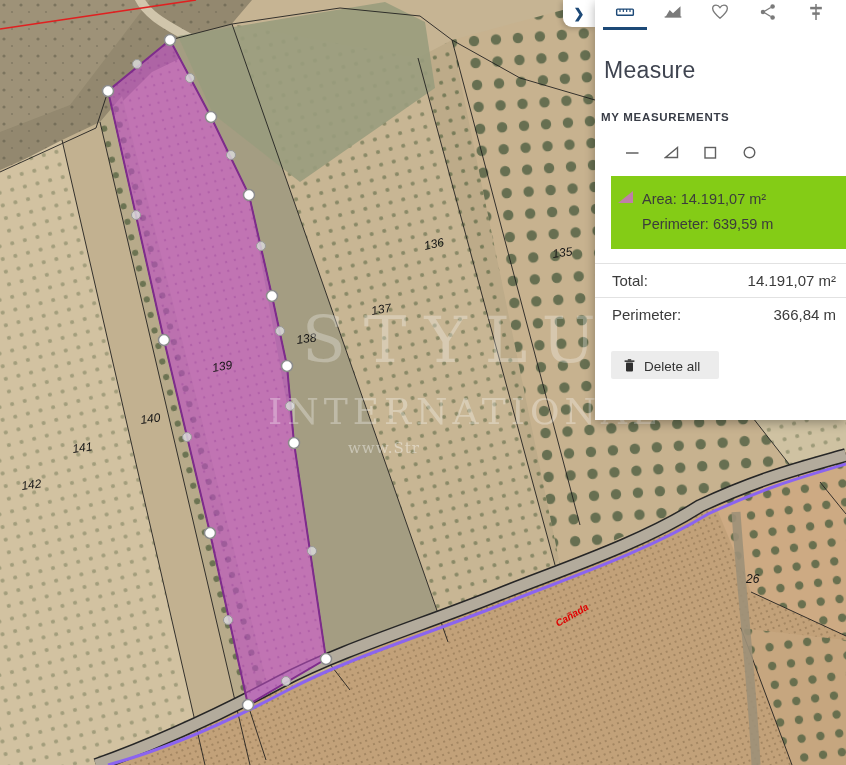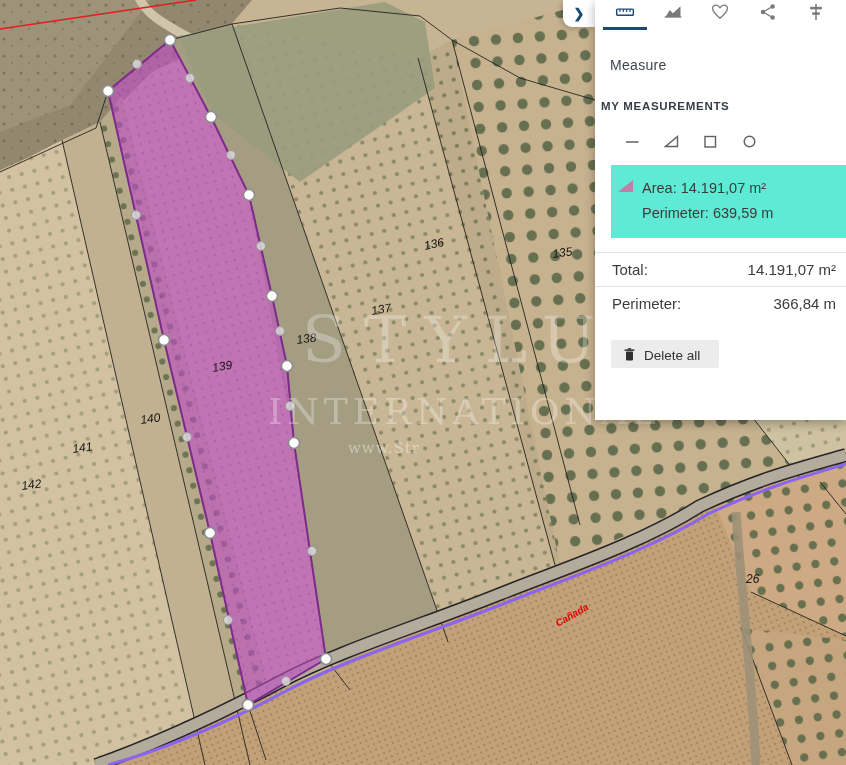--- a/index.html
+++ b/index.html
@@ -11,25 +11,25 @@
   .panel{position:absolute;top:0;left:595px;width:251px;height:420px;background:#ffffff;
          box-shadow:0 3px 10px rgba(0,0,0,.30);}
   .collapse-tab{position:absolute;top:0;left:563px;width:32px;height:27px;background:#ffffff;
          border-radius:0 0 0 9px;display:flex;align-items:center;justify-content:center;
          color:#1d4977;font-size:13px;font-weight:bold;cursor:pointer;
          box-shadow:-2px 2px 5px rgba(0,0,0,.18);}
   .tabbar{display:flex;height:30px;padding:0 6px;justify-content:space-around;align-items:stretch;}
   .tab{display:flex;align-items:center;justify-content:center;width:44px;cursor:pointer;
        border-bottom:3px solid transparent;box-sizing:border-box;}
   .tab.active{border-bottom-color:#1d4977;}
-  .panel-title{margin:27px 0 0 15px;font-size:14px;font-weight:500;color:#3f4450;letter-spacing:.3px;}
+  .panel-title{margin:27px 0 0 9px;font-size:23px;font-weight:500;color:#3f4450;letter-spacing:.3px;}
   .section-title{margin:27px 0 0 6px;font-size:11.5px;font-weight:bold;letter-spacing:.7px;color:#383c46;}
   .tools{display:flex;gap:24px;margin:20px 0 0 30px;align-items:center;height:18px;}
   .tool{cursor:pointer;display:flex;align-items:center;}
-  .card{margin:15px 0 0 16px;width:235px;box-sizing:border-box;background:#5eead4;
+  .card{margin:15px 0 0 16px;width:235px;box-sizing:border-box;background:#84cc16;
         padding:11px 8px 11px 7px;display:flex;gap:9px;cursor:pointer;}
   .card-tri{width:0;height:0;border-left:15px solid transparent;border-bottom:12px solid #bf7fa8;margin-top:4px;}
   .card-lines{font-size:14.5px;color:#3c3c3c;line-height:1.75;}
   .rows{margin-top:14px;border-top:1px solid #e2e2e2;}
   .row{display:flex;justify-content:space-between;align-items:center;
        padding:8px 10px 8px 17px;font-size:15px;color:#3b3b3b;}
   .row:first-child{border-bottom:1px solid #e2e2e2;}
   .delete-btn{margin:20px 0 0 16px;background:#ececec;border:none;border-radius:2px;
        padding:8px 19px 4px 13px;font-size:13.5px;color:#333;display:inline-flex;
        align-items:center;gap:9px;cursor:pointer;font-family:"Liberation Sans",sans-serif;}

